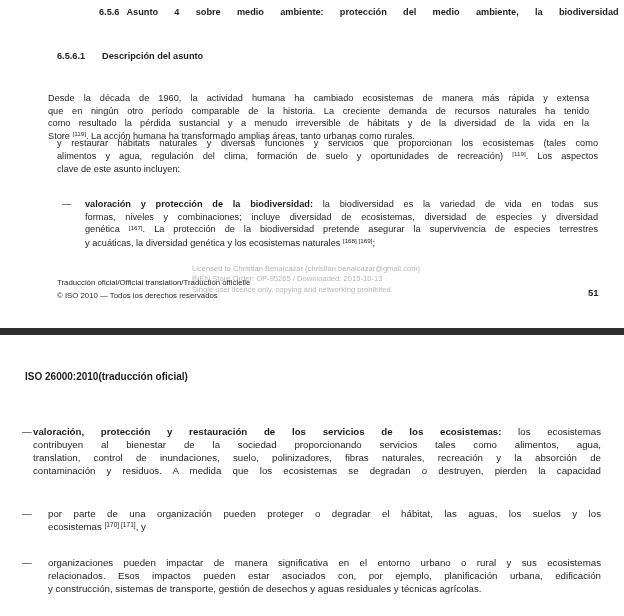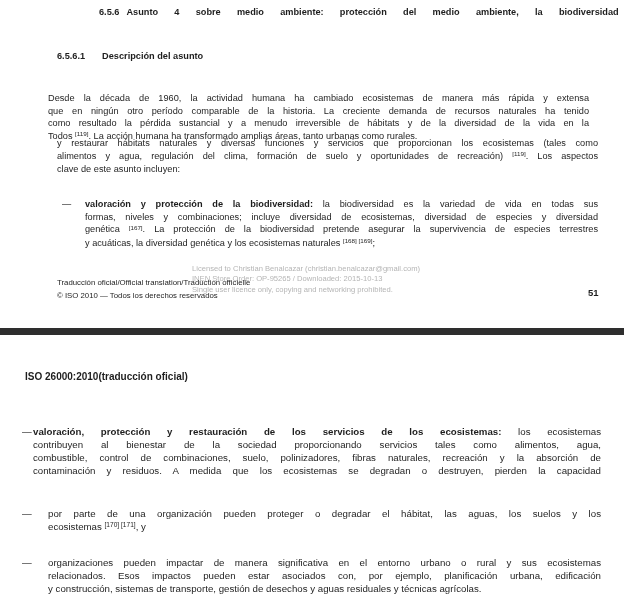--- a/index.html
+++ b/index.html
@@ -32,21 +32,21 @@
   </div>
 
   <div class="abs p1 b" style="left:57px; top:50px; width:541px;">
     <span style="margin-right:17px;">6.5.6.1</span><span>Descripción del asunto</span>
   </div>
 
   <div class="abs p1" style="left:48px; top:72px; width:541px;margin-top:20px;">
     <div class="jl">Desde la década de 1960, la actividad humana ha cambiado ecosistemas de manera más rápida y extensa</div>
     <div class="jl">que en ningún otro período comparable de la historia. La creciente demanda de recursos naturales ha tenido</div>
     <div class="jl">como resultado la pérdida sustancial y a menudo irreversible de hábitats y de la diversidad de la vida en la</div>
-    <div><span>Todos </span><span class="ref">[119]</span><span>. La acción humana ha transformado amplias áreas, tanto urbanas como rurales.</span></div>
+    <div><span>Store </span><span class="ref">[119]</span><span>. La acción humana ha transformado amplias áreas, tanto urbanas como rurales.</span></div>
   </div>
 
   <div class="abs p1" style="left:57px; top:137px; width:541px;">
     <div class="jl">y restaurar hábitats naturales y diversas funciones y servicios que proporcionan los ecosistemas (tales como</div>
     <div class="jl"><span>alimentos y agua, regulación del clima, formación de suelo y oportunidades de recreación) </span><span class="ref">[119]</span><span>. Los aspectos</span></div>
     <div>clave de este asunto incluyen:</div>
   </div>
 
   <div class="abs p1" style="left:62px; top:198px; width:536px;">
     <span class="dash">—</span>
@@ -76,21 +76,21 @@
 
 <div>
 
   <div class="abs b" style="left:25px; top:371px; font-size:10px;">ISO 26000:2010(traducción oficial)</div>
 
   <div class="abs p2t" style="left:22px; top:425px; width:579px;">
     <span class="dash">—</span>
     <div style="margin-left:11px;">
       <div class="jl"><span class="b">valoración, protección y restauración de los servicios de los ecosistemas:</span><span> los ecosistemas</span></div>
       <div class="jl">contribuyen al bienestar de la sociedad proporcionando servicios tales como alimentos, agua,</div>
-      <div class="jl">combustible, control de combinaciones, suelo, polinizadores, fibras naturales, recreación y la absorción de</div>
+      <div class="jl">translation, control de inundaciones, suelo, polinizadores, fibras naturales, recreación y la absorción de</div>
       <div class="jl">contaminación y residuos. A medida que los ecosistemas se degradan o destruyen, pierden la capacidad</div>
     </div>
   </div>
 
   <div class="abs p2t" style="left:22px; top:507px; width:579px;">
     <span class="dash">—</span>
     <div style="margin-left:26px;">
       <div class="jl">por parte de una organización pueden proteger o degradar el hábitat, las aguas, los suelos y los</div>
       <div><span>ecosistemas </span><span class="ref">[170] [171]</span><span>, y</span></div>
     </div>

